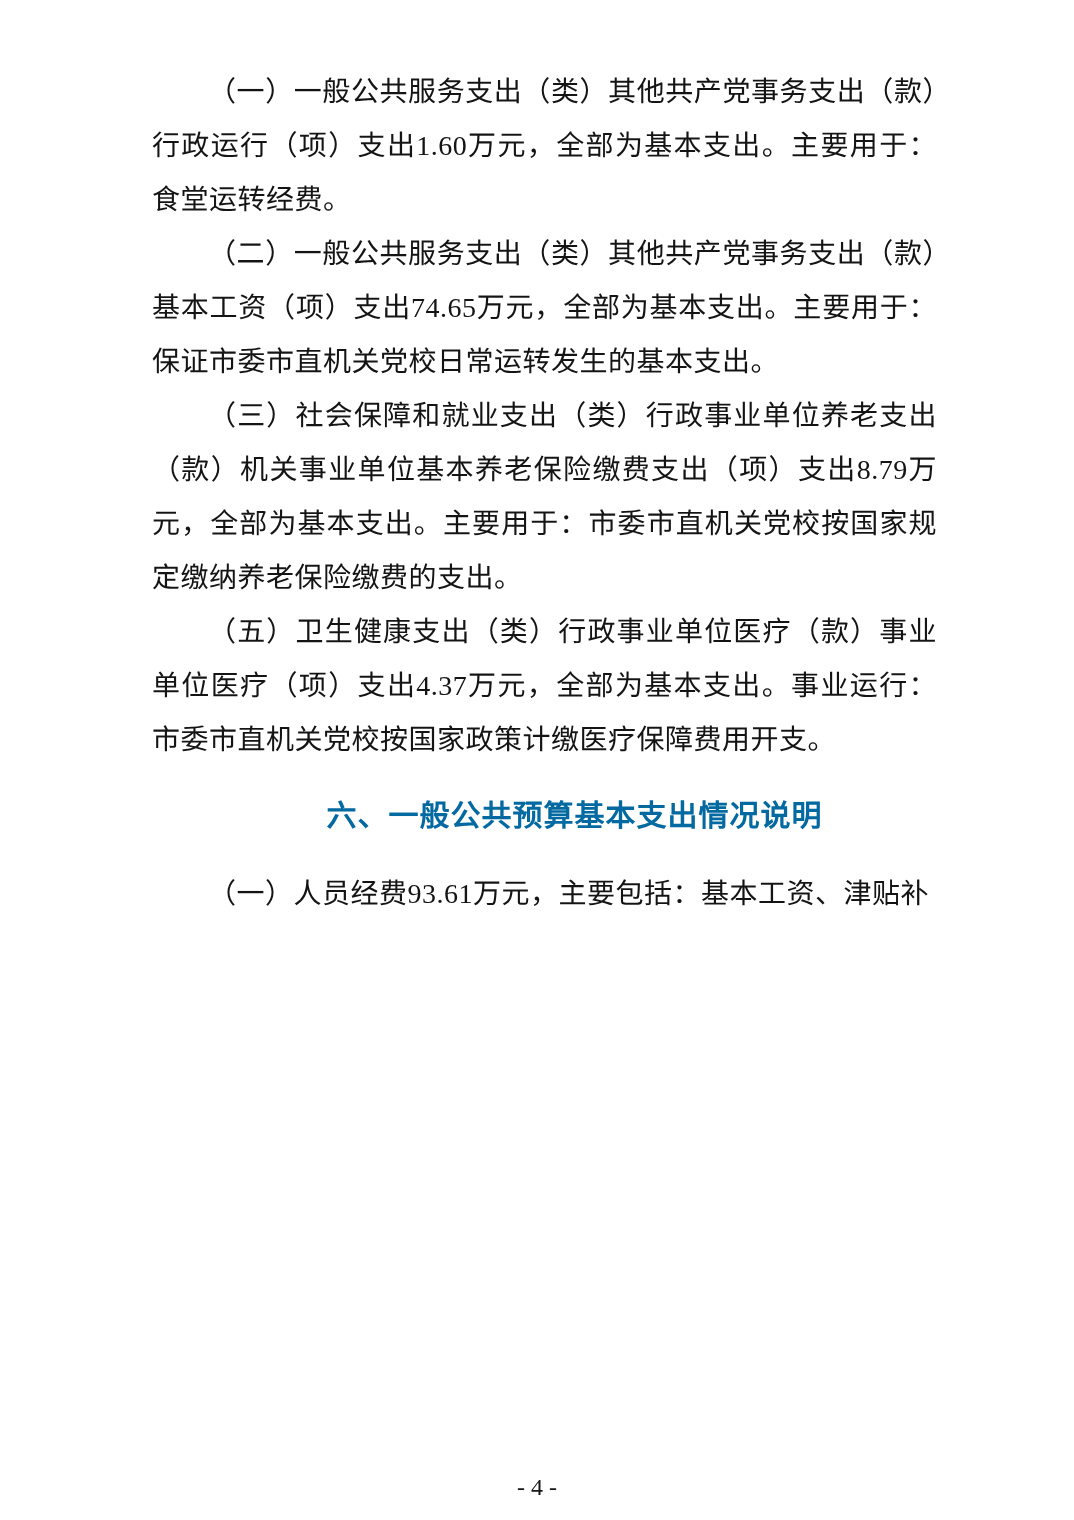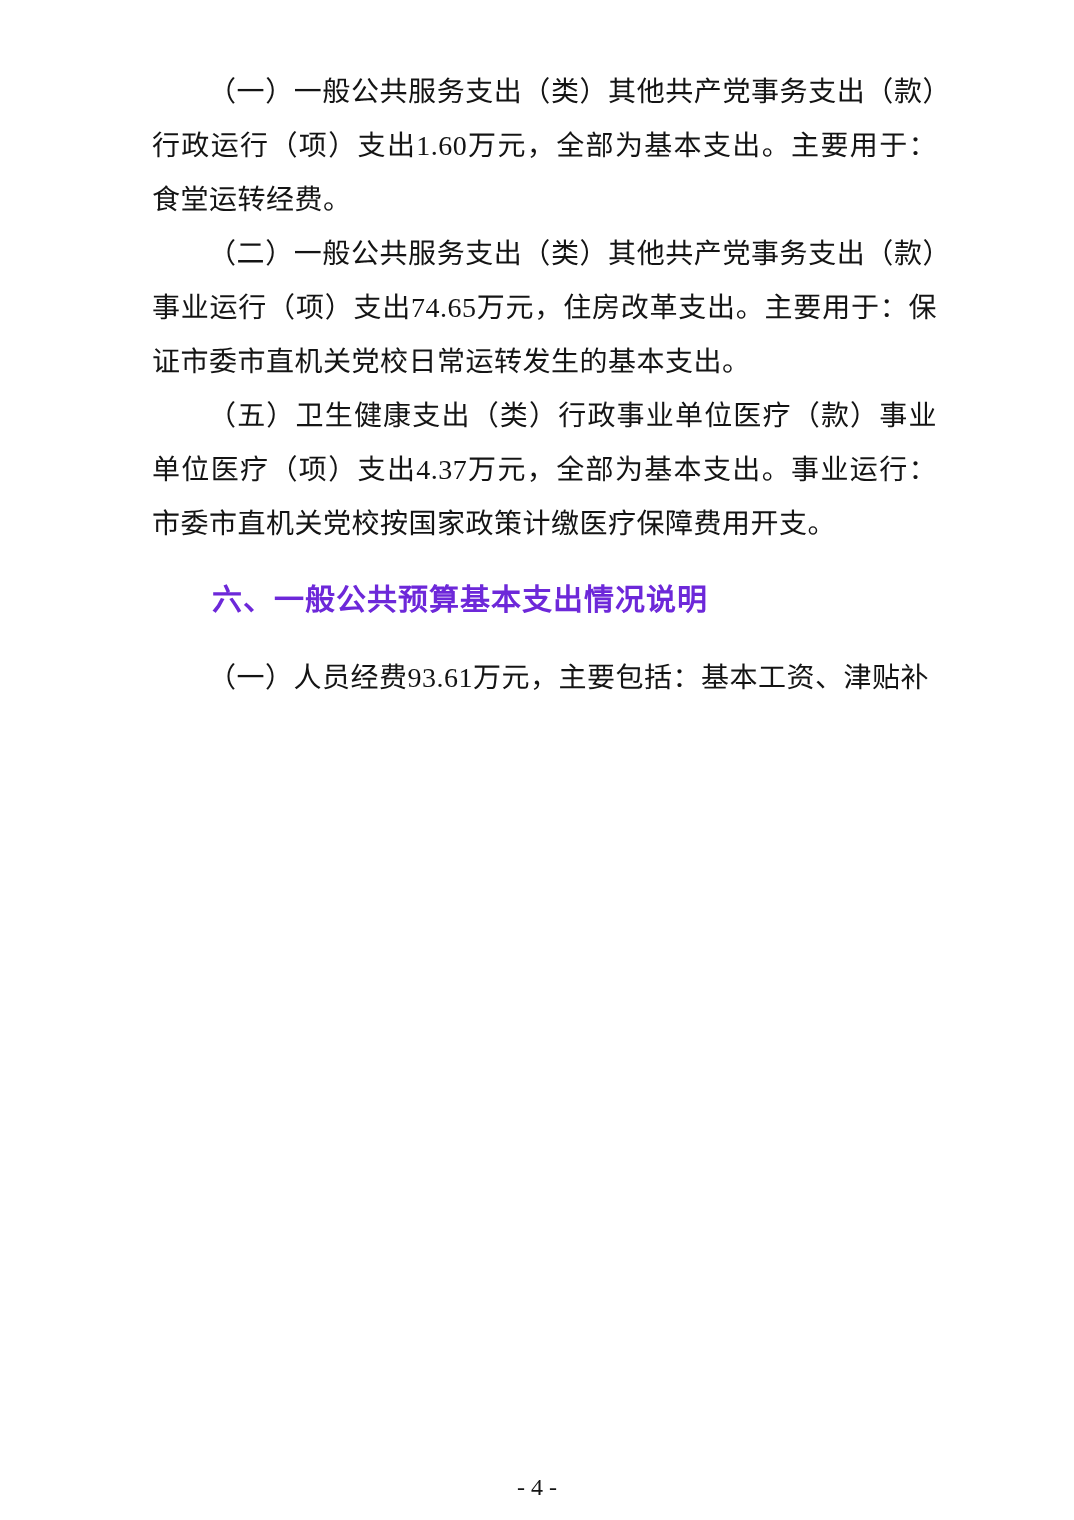--- a/index.html
+++ b/index.html
@@ -30,42 +30,44 @@
     word-break: break-all;
     letter-spacing: 0.5px;
   }
   .section-heading {
     margin: 22px 0 24px 0;
     font-family: "Liberation Sans", "DejaVu Sans", sans-serif;
     font-weight: 700;
     font-size: 30px;
     line-height: 54px;
     text-indent: 2em;
-    color: #6d28d9;
+    color: #0369a1;
     letter-spacing: 1px;
+    text-align: center;
   }
   .page-footer {
     position: absolute;
     left: 0;
     right: 0;
     top: 1472px;
     text-align: center;
     font-size: 24px;
     line-height: 30px;
     color: #141414;
     font-family: "Liberation Serif", "DejaVu Serif", serif;
   }
 </style>
 </head>
 <body>
 
 <div class="page">
 
   <p class="body-para">（一）一般公共服务支出（类）其他共产党事务支出（款）行政运行（项）支出1.60万元，全部为基本支出。主要用于：食堂运转经费。</p>
-  <p class="body-para">（二）一般公共服务支出（类）其他共产党事务支出（款）事业运行（项）支出74.65万元，住房改革支出。主要用于：保证市委市直机关党校日常运转发生的基本支出。</p>
+  <p class="body-para">（二）一般公共服务支出（类）其他共产党事务支出（款）基本工资（项）支出74.65万元，全部为基本支出。主要用于：保证市委市直机关党校日常运转发生的基本支出。</p>
+  <p class="body-para">（三）社会保障和就业支出（类）行政事业单位养老支出（款）机关事业单位基本养老保险缴费支出（项）支出8.79万元，全部为基本支出。主要用于：市委市直机关党校按国家规定缴纳养老保险缴费的支出。</p>
   <p class="body-para">（五）卫生健康支出（类）行政事业单位医疗（款）事业单位医疗（项）支出4.37万元，全部为基本支出。事业运行：市委市直机关党校按国家政策计缴医疗保障费用开支。</p>
 
   <h2 class="section-heading">六、一般公共预算基本支出情况说明</h2>
 
   <p class="body-para">（一）人员经费93.61万元，主要包括：基本工资、津贴补</p>
 
   <div class="page-footer">- 4 -</div>
 
 </div>
 

